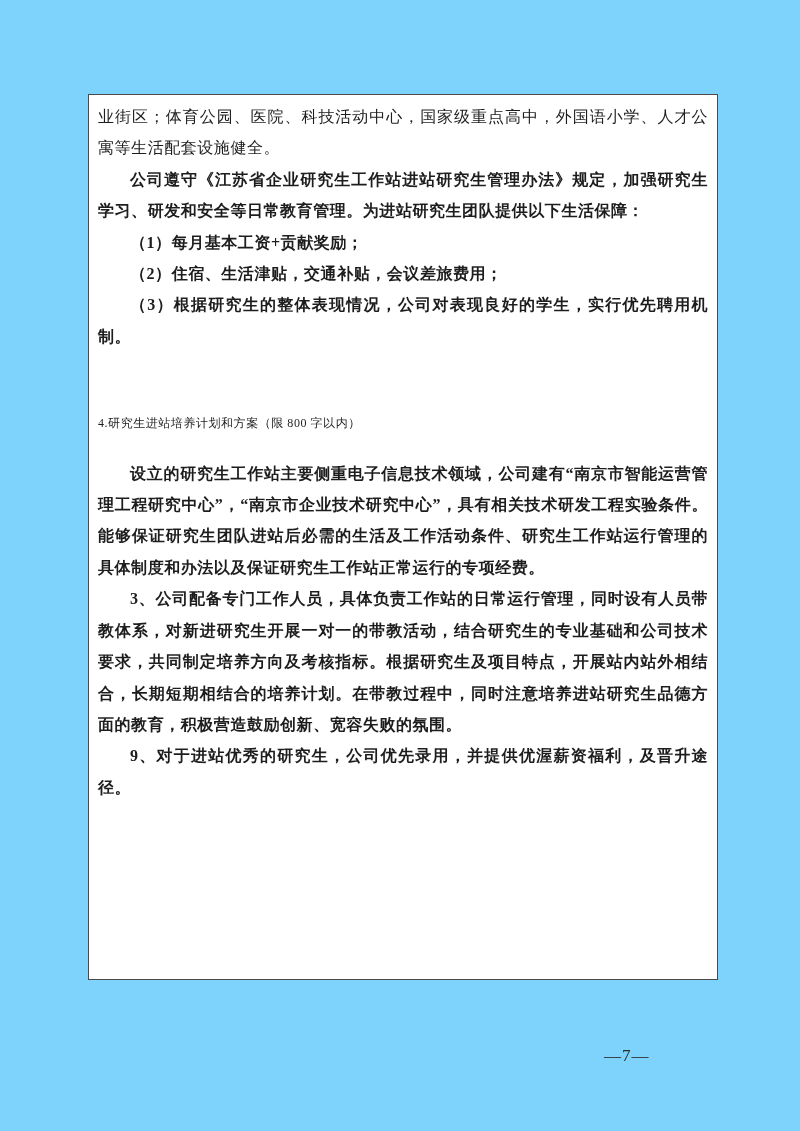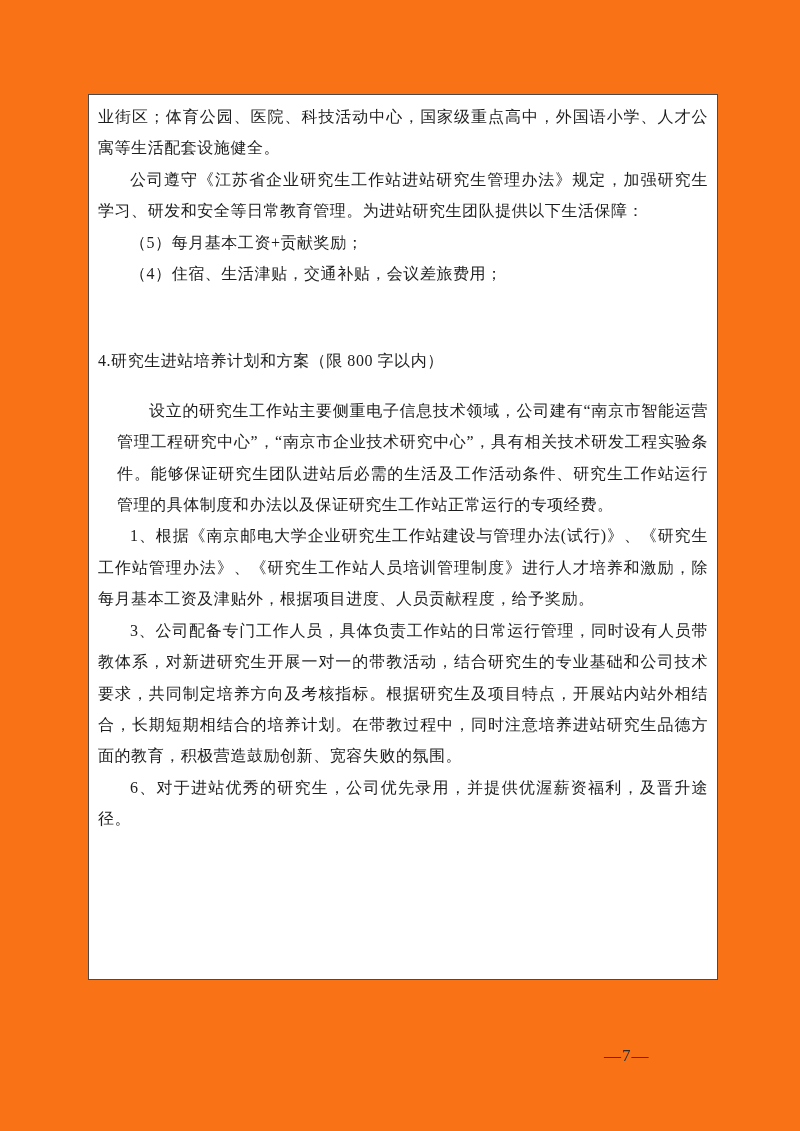--- a/index.html
+++ b/index.html
@@ -4,21 +4,21 @@
 <style>
   html, body {
     margin: 0;
     padding: 0;
     background: #ffffff;
   }
   .page {
     position: relative;
     width: 800px;
     height: 1131px;
-    background: #f97316;
+    background: #7dd3fc;
     overflow: hidden;
     font-family: "Liberation Serif", "DejaVu Serif", serif;
     color: #1d1d1d;
   }
   .doc-table {
     position: absolute;
     left: 88px;
     top: 94px;
     width: 630px;
     height: 886px;
@@ -30,58 +30,58 @@
   .para {
     margin: 0;
     font-size: 16px;
     line-height: 31.4px;
     text-align: justify;
     letter-spacing: 0.55px;
     word-break: break-all;
   }
   .indent {
     text-indent: 2em;
+    font-weight: bold;
   }
   .section-heading {
     margin: 0;
     margin-top: 56px;
-    font-size: 16px;
+    font-size: 12px;
     line-height: 31.4px;
     font-weight: normal;
     letter-spacing: 0.55px;
   }
   .body-start {
     margin-top: 18px;
-    margin-left: 19px;
   }
   .page-footer {
     position: absolute;
     left: 604px;
     top: 1046px;
     font-size: 17px;
     letter-spacing: 1px;
     color: #2a2a2a;
   }
 </style>
 </head>
 <body>
 
 <div class="page">
 
   <div class="doc-table">
 
     <p class="para">业街区；体育公园、医院、科技活动中心，国家级重点高中，外国语小学、人才公寓等生活配套设施健全。</p>
     <p class="para indent">公司遵守《江苏省企业研究生工作站进站研究生管理办法》规定，加强研究生学习、研发和安全等日常教育管理。为进站研究生团队提供以下生活保障：</p>
-    <p class="para indent">（5）每月基本工资+贡献奖励；</p>
-    <p class="para indent">（4）住宿、生活津贴，交通补贴，会议差旅费用；</p>
+    <p class="para indent">（1）每月基本工资+贡献奖励；</p>
+    <p class="para indent">（2）住宿、生活津贴，交通补贴，会议差旅费用；</p>
+    <p class="para indent">（3）根据研究生的整体表现情况，公司对表现良好的学生，实行优先聘用机制。</p>
 
     <h2 class="section-heading">4.研究生进站培养计划和方案（限 800 字以内）</h2>
 
     <p class="para indent body-start">设立的研究生工作站主要侧重电子信息技术领域，公司建有“南京市智能运营管理工程研究中心”，“南京市企业技术研究中心”，具有相关技术研发工程实验条件。能够保证研究生团队进站后必需的生活及工作活动条件、研究生工作站运行管理的具体制度和办法以及保证研究生工作站正常运行的专项经费。</p>
-    <p class="para indent">1、根据《南京邮电大学企业研究生工作站建设与管理办法(试行)》、《研究生工作站管理办法》、《研究生工作站人员培训管理制度》进行人才培养和激励，除每月基本工资及津贴外，根据项目进度、人员贡献程度，给予奖励。</p>
     <p class="para indent">3、公司配备专门工作人员，具体负责工作站的日常运行管理，同时设有人员带教体系，对新进研究生开展一对一的带教活动，结合研究生的专业基础和公司技术要求，共同制定培养方向及考核指标。根据研究生及项目特点，开展站内站外相结合，长期短期相结合的培养计划。在带教过程中，同时注意培养进站研究生品德方面的教育，积极营造鼓励创新、宽容失败的氛围。</p>
-    <p class="para indent">6、对于进站优秀的研究生，公司优先录用，并提供优渥薪资福利，及晋升途径。</p>
+    <p class="para indent">9、对于进站优秀的研究生，公司优先录用，并提供优渥薪资福利，及晋升途径。</p>
 
   </div>
 
   <div class="page-footer">—7—</div>
 
 </div>
 
 </body></html>

